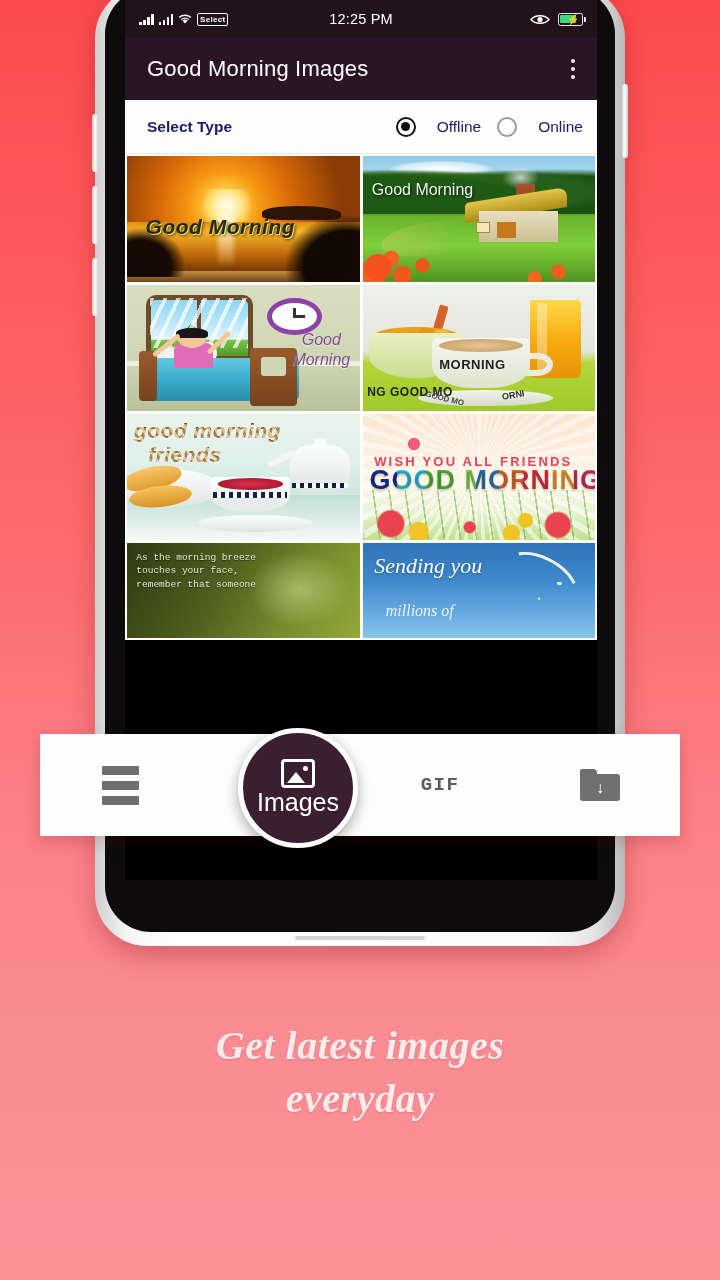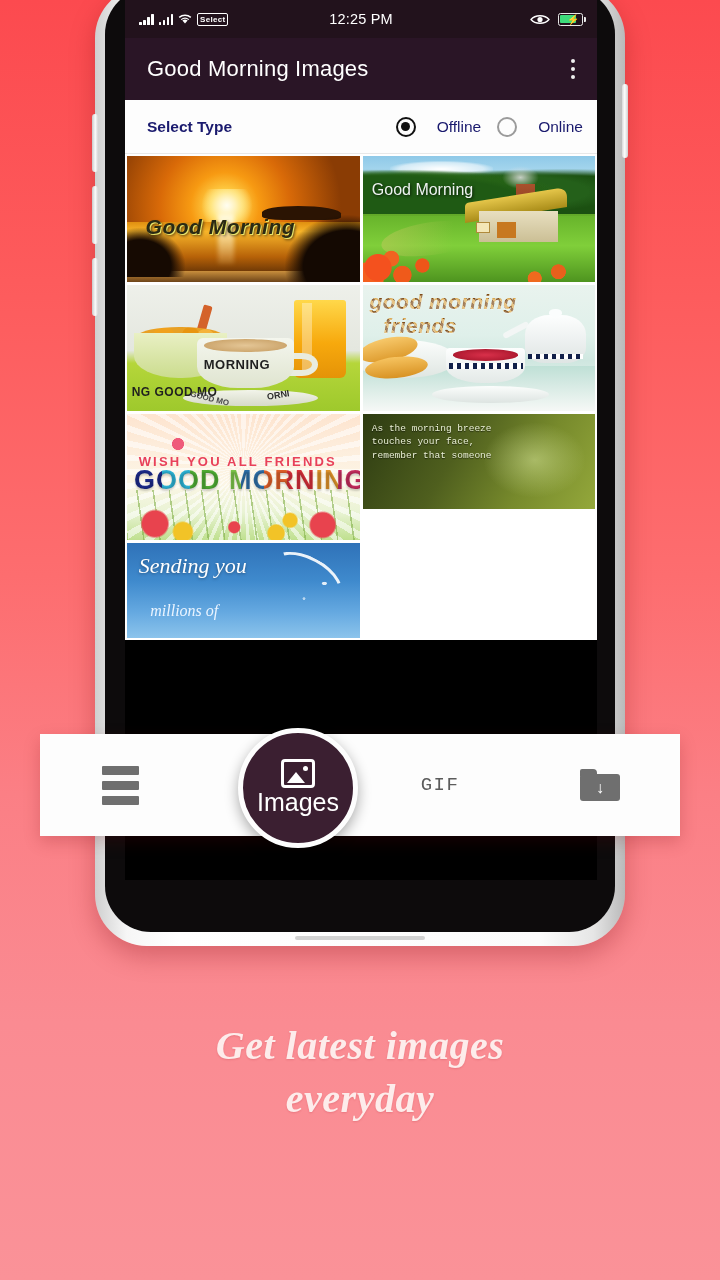--- a/index.html
+++ b/index.html
@@ -321,21 +321,21 @@
 
   
   #bottom-nav{
     position:absolute; left:40px; top:734px; width:640px; height:102px;
     background:#fdfdfd; box-shadow:0 6px 16px rgba(110,0,10,.2); z-index:20;
     display:flex; align-items:center;
   }
   .nav-slot{ flex:1; display:flex; align-items:center; justify-content:center; height:100%; }
   .hamburger{ display:flex; flex-direction:column; gap:6px; }
   .hamburger i{ display:block; width:37px; height:9px; background:#6f6f6f; border-radius:1px; }
-  .gif-label{ font-size:19px; font-weight:normal; color:#5c5c5c; letter-spacing:1.5px;
+  .gif-label{ font-size:19px; font-weight:bold; color:#5c5c5c; letter-spacing:1.5px;
     font-family:"Liberation Mono", monospace; }
   .folder{ position:relative; width:40px; height:32px; }
   .folder .tab{ position:absolute; left:0; top:0; width:17px; height:7px;
     background:#6f6f6f; border-radius:2px 4px 0 0; }
   .folder .body{ position:absolute; left:0; top:5px; width:40px; height:27px;
     background:#6f6f6f; border-radius:3px; }
   .folder .arrow{ position:absolute; left:50%; top:11px; transform:translateX(-50%);
     color:#fff; font-size:16px; line-height:16px; }
   #images-fab{
     position:absolute; left:238px; top:728px; width:120px; height:120px; z-index:30;
@@ -456,20 +456,43 @@
           <div class="roof"></div>
             <div class="house-body"></div>
           <div class="door"></div>
             <div class="win"></div>
           <div class="poppies"></div>
             <div class="poppies2"></div>
         </div>
         <div class="cap-gm2">Good Morning</div>
       </div>
 
+      <div class="cell">
+        <div class="art-wake">
+          <div class="wall-line"></div>
+          <div class="window">
+              <div class="hill"></div>
+            </div>
+          <div class="rays"></div>
+          <div class="clock"></div>
+          <div class="pillow"></div>
+          <div class="bed"></div>
+          <div class="head-board"></div>
+            <div class="foot-board"></div>
+          <div class="girl-body"></div>
+            <div class="girl-head"></div>
+            <div class="girl-hair"></div>
+          <div class="arm1"></div>
+            <div class="arm2"></div>
+        </div>
+        <div class="cap-gm3">
+          <span>Good</span><br>
+          <span>Morning</span>
+        </div>
+      </div>
 
       <div class="cell">
         <div class="art-break">
           <div class="spoon"></div>
             <div class="cereal"></div>
             <div class="bowl"></div>
           <div class="juice"></div>
           <div class="saucer"></div>
           <div class="handle"></div>
             <div class="mug"></div>

